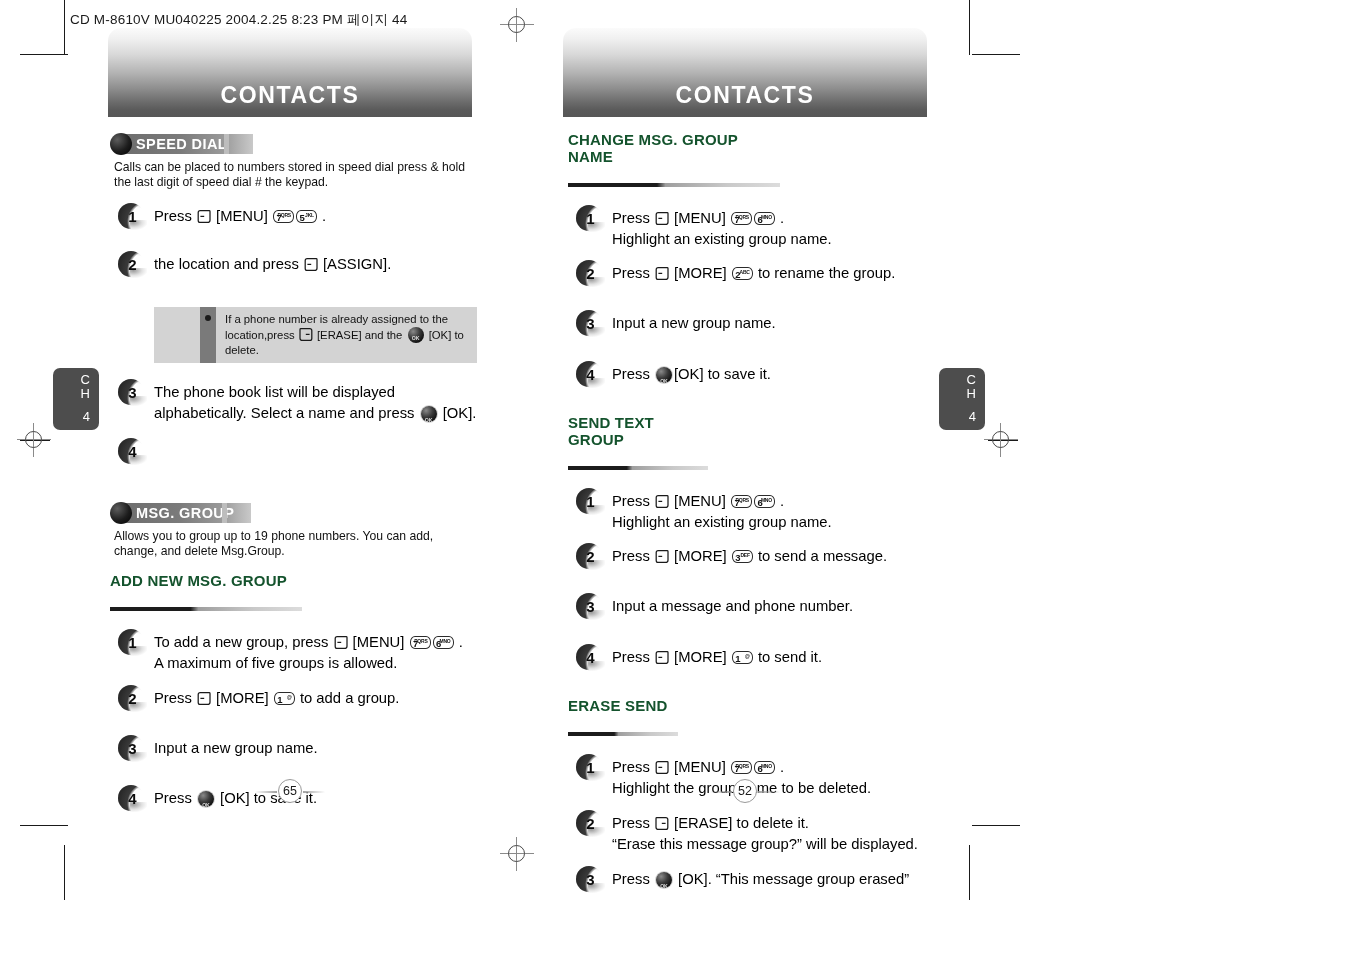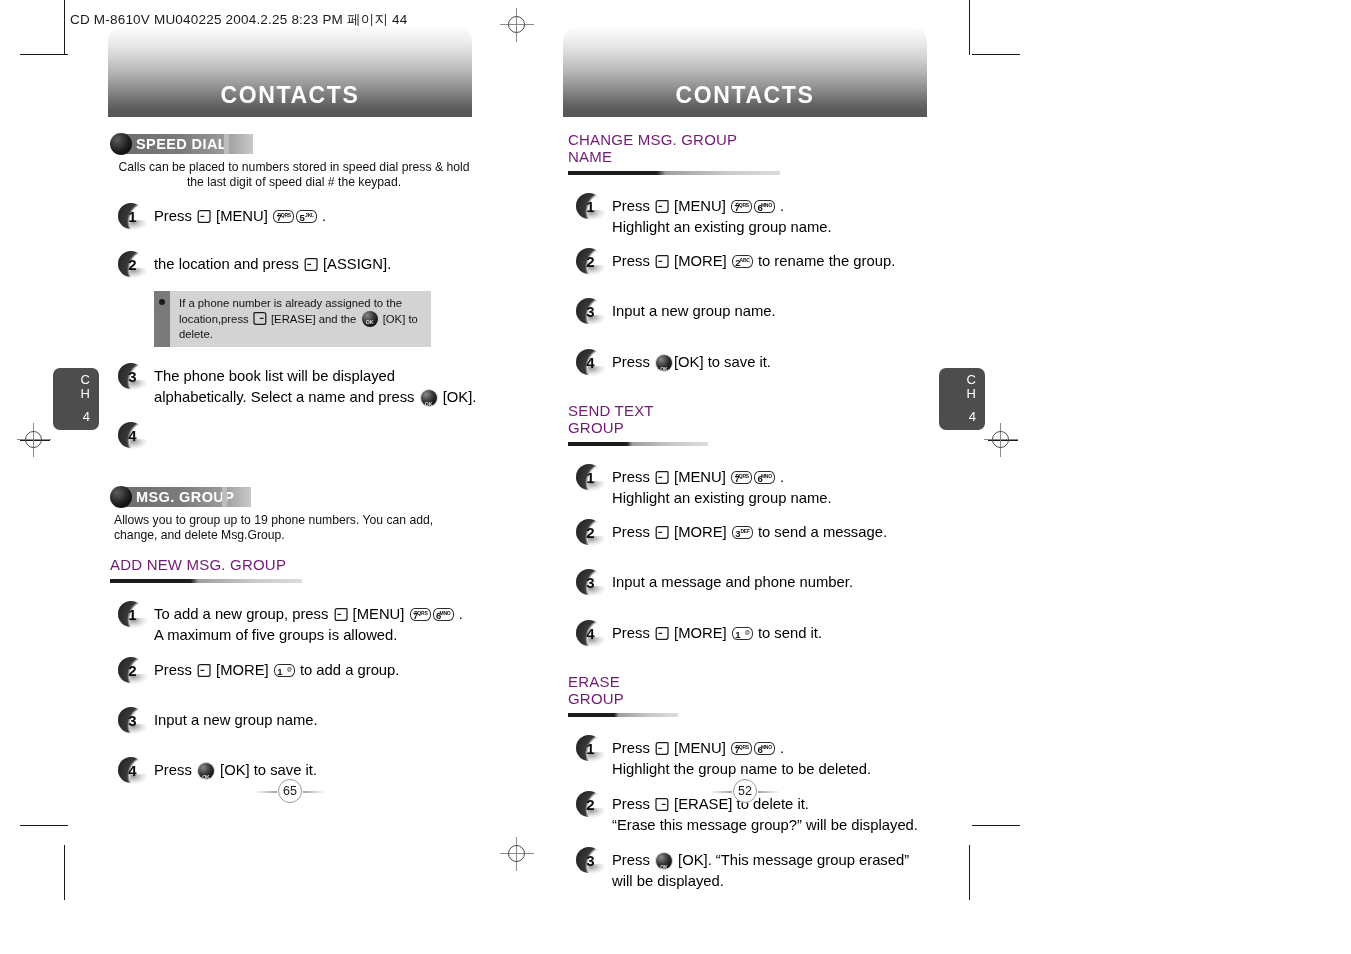--- a/index.html
+++ b/index.html
@@ -66,22 +66,22 @@
     position:absolute;top:1px;height:20px;width:5px;background:#bdbdbd;
   }
 
   .sec-desc{
     font-size:12.2px;line-height:15px;color:#111;margin:0 0 0 4px;max-width:360px;
   }
 
   
   .sub-head{margin-top:0;}
   .sub-head .txt{
-    font-size:15px;font-weight:normal;letter-spacing:.2px;color:#701a75;
-    padding-bottom:6px;display:inline-block;
+    font-size:15px;font-weight:bold;letter-spacing:.2px;color:#14532d;
+    padding-bottom:18px;display:inline-block;
   }
   .sub-head .rule{
     height:4px;
     background:linear-gradient(to right,#1c1c1c 0%,#1c1c1c 42%,#9e9e9e 46%,#c9c9c9 75%,#dcdcdc 100%);
   }
 
   
   .step{position:relative;padding-left:44px;min-height:30px;}
   .bullet{
     position:absolute;left:8px;top:0;width:30px;height:28px;
@@ -227,21 +227,21 @@
 <div class="col" style="left:110px;top:133px;">
 
   <div>
     <div class="sec-head">
       <div class="plate" style="width:108px;">
           <span>SPEED DIAL</span>
         </div>
       <div class="cap" style="left:114px;"></div>
       <div class="dot"></div>
     </div>
-    <p class="sec-desc" style="margin-top:4px;text-align:center;">Calls can be placed to numbers stored in speed dial press &amp; hold the last digit of speed dial # the keypad.</p>
+    <p class="sec-desc" style="margin-top:4px;">Calls can be placed to numbers stored in speed dial press &amp; hold the last digit of speed dial # the keypad.</p>
 
     <div style="margin-top:13px;">
       <div class="step" style="margin-bottom:18px;">
           <div class="bullet">
             <div class="sphere"></div>
             <div class="crescent"></div>
             <div class="tail"></div>
             <div class="num">1</div>
           </div>
           <div class="body">
@@ -260,21 +260,21 @@
           </div>
           <div class="body">
             <span class="ln">the location and press <span class="ico"><svg width="16" height="15" viewBox="0 0 16 15">
                   <path d="M4.2 1.6 L13.2 1.6 Q14 1.6 14 2.4 L14 11.2 Q14 13.4 11.6 13.4 L4 13.4 Q2.2 13.4 2.2 11.6 L2.2 3.6 Q2.2 1.6 4.2 1.6 Z" fill="none" stroke="#1a1a1a" stroke-width="1.25"></path>
                   <line x1="4.4" y1="7.4" x2="8.2" y2="7.4" stroke="#1a1a1a" stroke-width="1.25"></line>
                 </svg></span> [ASSIGN].</span>
           </div>
         </div>
     </div>
 
-    <div class="note" style="margin-top:10px;">
+    <div class="note" style="margin-top:26px;padding-left:46px;">
       <div class="strip">
           <i></i>
         </div>
       <div class="txt"><span class="ln">If a phone number is already assigned to the location,</span><span class="ln">press <span class="ico"><svg width="16" height="15" viewBox="0 0 16 15">
                 <g transform="translate(16,0) scale(-1,1)">
                   <path d="M4.2 1.6 L13.2 1.6 Q14 1.6 14 2.4 L14 11.2 Q14 13.4 11.6 13.4 L4 13.4 Q2.2 13.4 2.2 11.6 L2.2 3.6 Q2.2 1.6 4.2 1.6 Z" fill="none" stroke="#1a1a1a" stroke-width="1.25"></path>
                   <line x1="4.4" y1="7.4" x2="8.2" y2="7.4" stroke="#1a1a1a" stroke-width="1.25"></line>
                 </g>
               </svg></span> [ERASE] and the <span class="okbtn"><span class="lbl">OK</span></span> [OK] to delete.</span></div>
     </div>
@@ -511,21 +511,21 @@
                   <path d="M4.2 1.6 L13.2 1.6 Q14 1.6 14 2.4 L14 11.2 Q14 13.4 11.6 13.4 L4 13.4 Q2.2 13.4 2.2 11.6 L2.2 3.6 Q2.2 1.6 4.2 1.6 Z" fill="none" stroke="#1a1a1a" stroke-width="1.25"></path>
                   <line x1="4.4" y1="7.4" x2="8.2" y2="7.4" stroke="#1a1a1a" stroke-width="1.25"></line>
                 </svg></span> [MORE] <span class="key"><span class="d">1</span><span class="s">@</span></span> to send it.</span>
           </div>
         </div>
     </div>
   </div>
 
   <div style="margin-top:23px;">
     <div class="sub-head" style="width:110px;">
-      <div class="txt">ERASE GROUP</div>
+      <div class="txt">ERASE SEND</div>
       <div class="rule"></div>
     </div>
     <div style="margin-top:18px;">
       <div class="step" style="margin-bottom:12px;">
           <div class="bullet">
             <div class="sphere"></div>
             <div class="crescent"></div>
             <div class="tail"></div>
             <div class="num">1</div>
           </div>
@@ -556,21 +556,20 @@
         </div>
       <div class="step">
           <div class="bullet">
             <div class="sphere"></div>
             <div class="crescent"></div>
             <div class="tail"></div>
             <div class="num">3</div>
           </div>
           <div class="body">
             <span class="ln">Press <span class="okbtn"><span class="lbl">OK</span></span> [OK]. “This message group erased”</span>
-            <span class="ln">will be displayed.</span>
           </div>
         </div>
     </div>
   </div>
 </div>
 
 <div class="folio" style="left:710px;top:779px;">
   <div class="wingl"></div>
     <div class="wingr"></div>
   <div class="circ">52</div>

